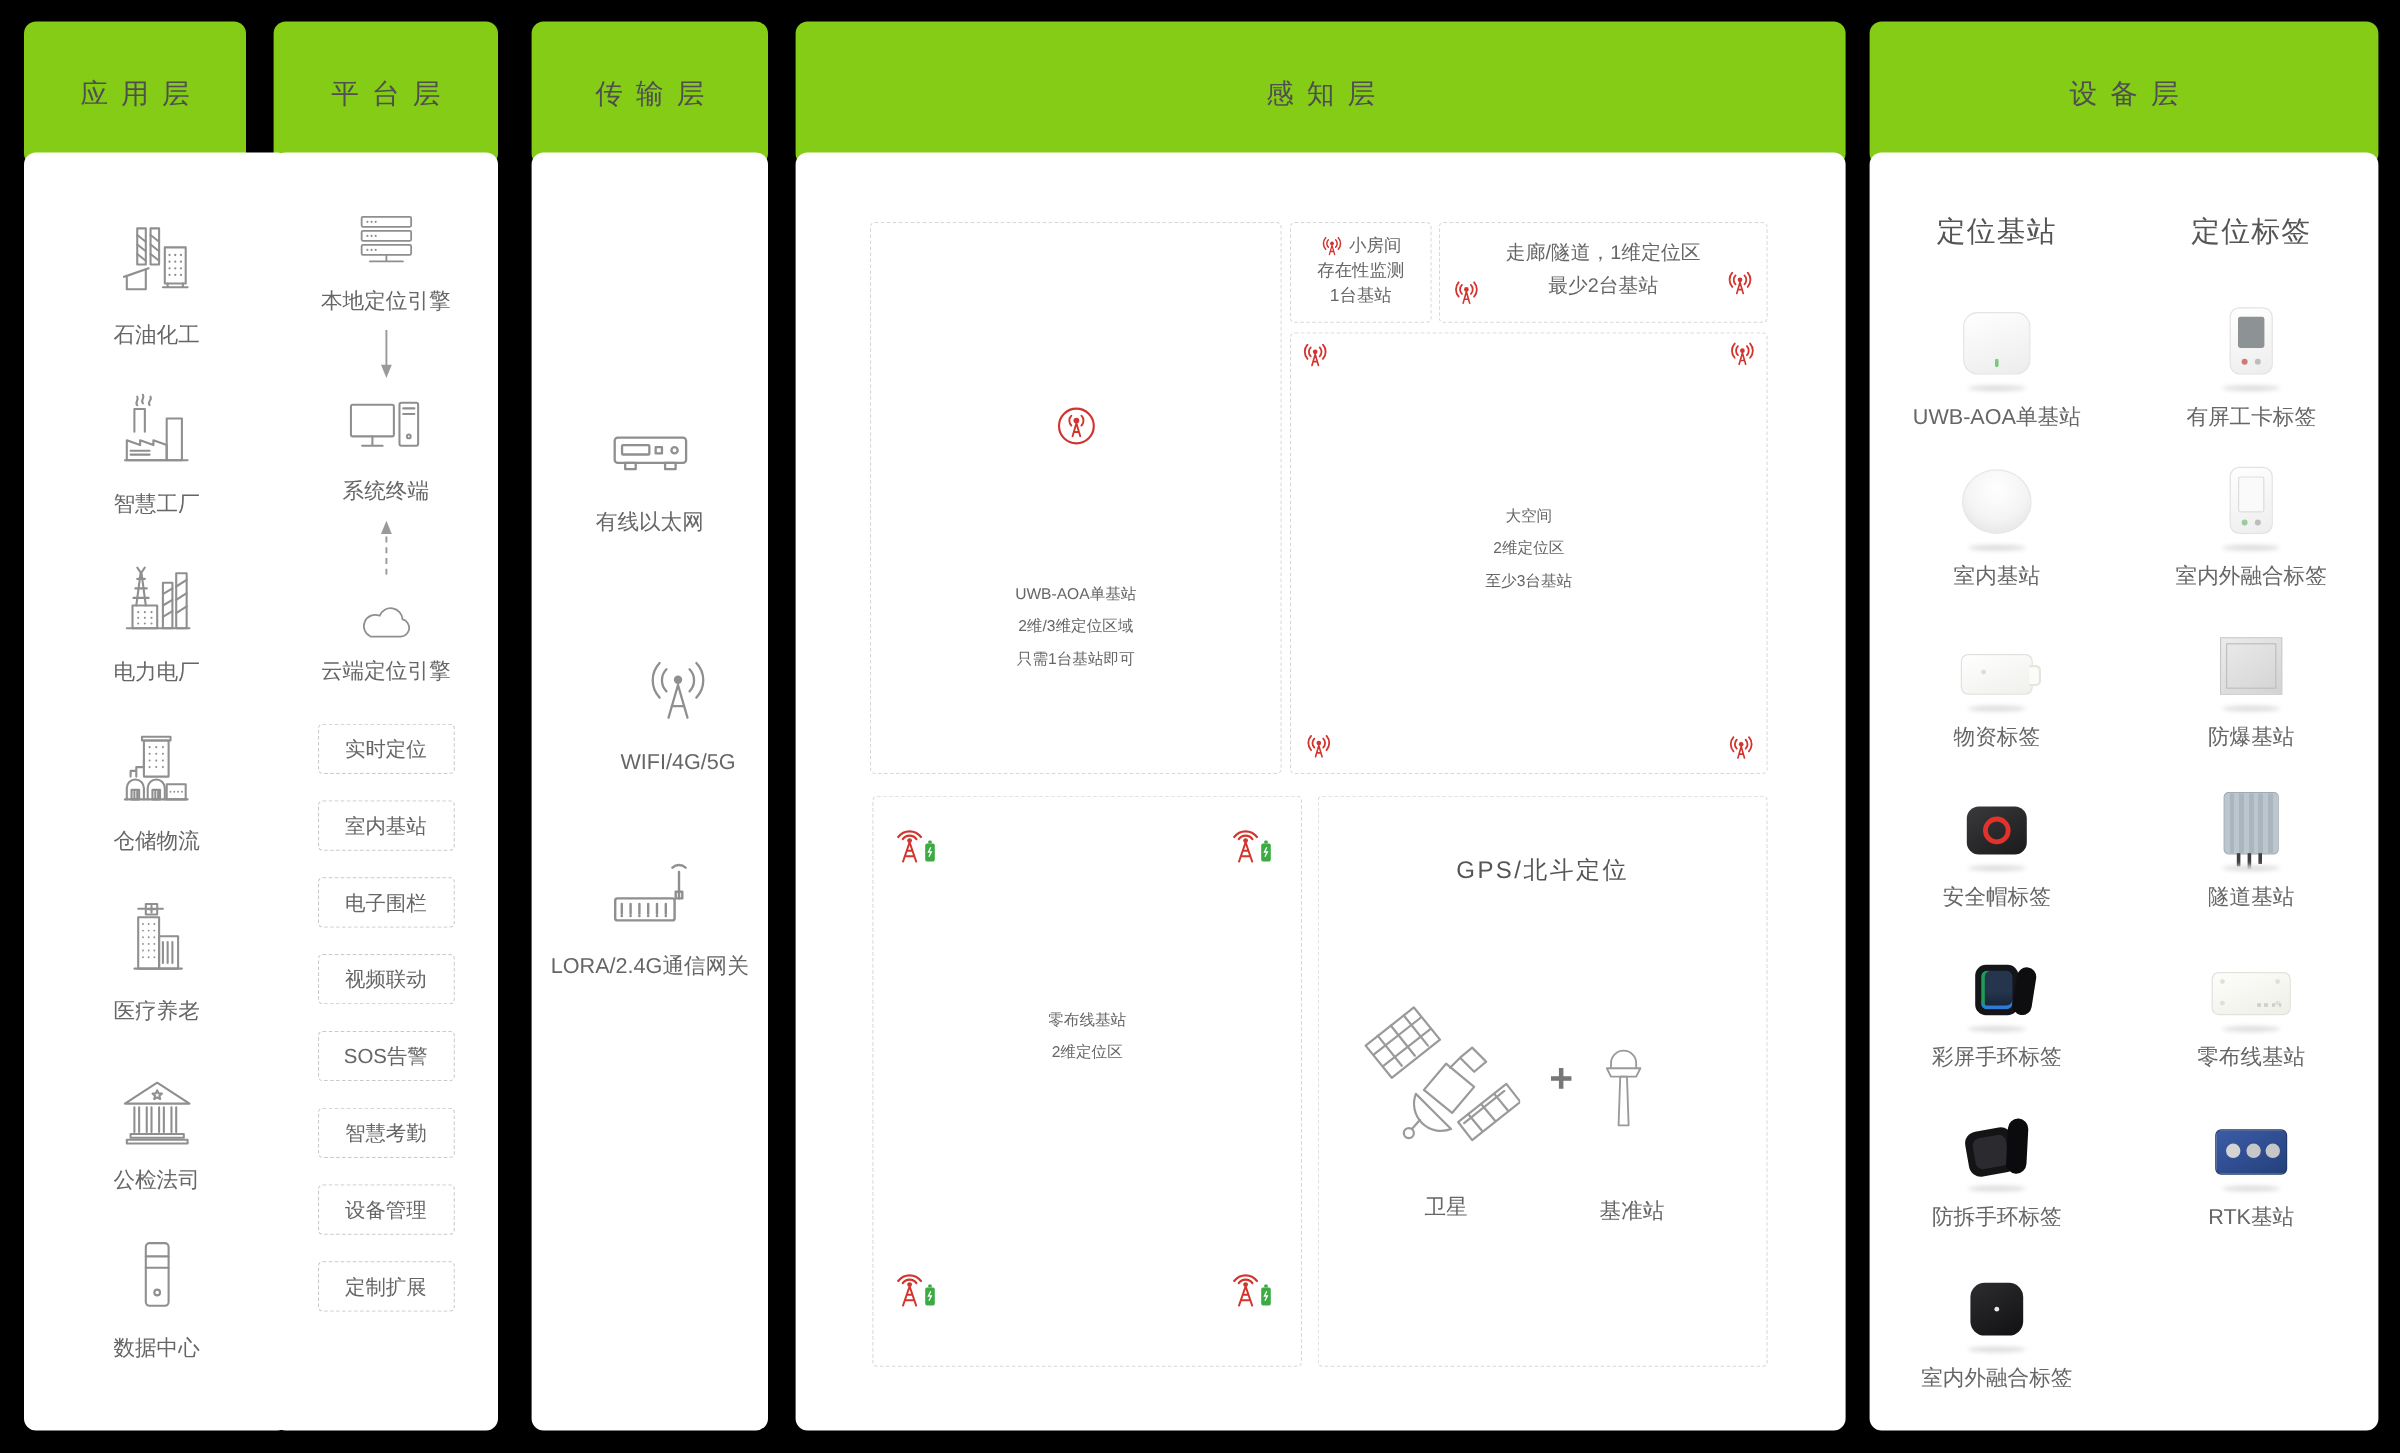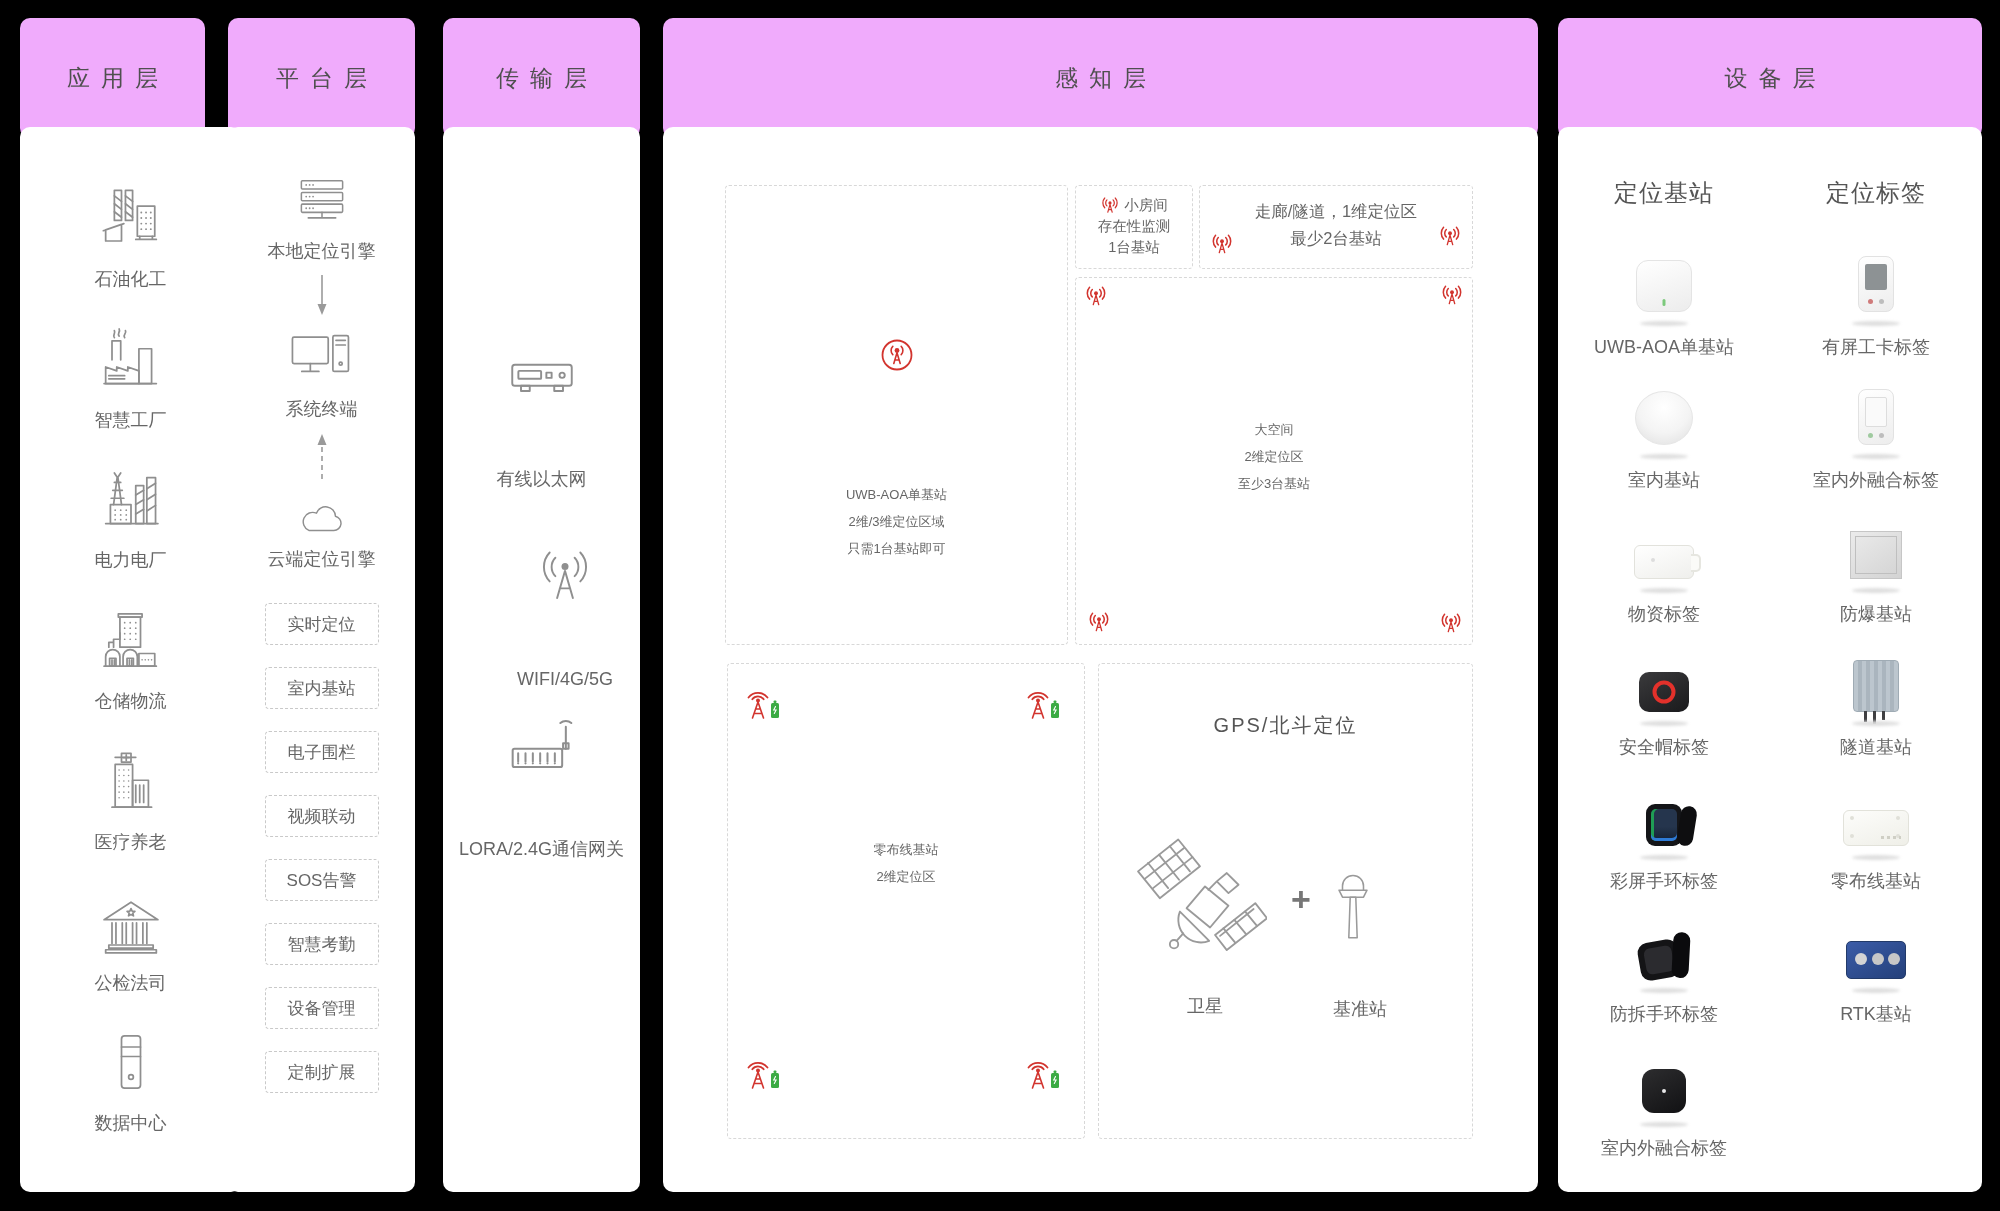--- a/index.html
+++ b/index.html
@@ -1,18 +1,18 @@
 <!DOCTYPE html>
 <html><head>
 <meta charset="utf-8">
 <style>
   html,body{margin:0;padding:0;background:#000;}
   .stage{position:relative;width:2000px;height:1211px;background:#000;overflow:hidden;
          font-family:"Liberation Sans","DejaVu Sans",sans-serif;color:#666;}
-  .hdr{position:absolute;top:18px;height:120px;background:#f0abfc;border-radius:10px;
+  .hdr{position:absolute;top:18px;height:120px;background:#84cc16;border-radius:10px;
        display:flex;align-items:center;justify-content:center;
        font-size:23px;color:#4f4f4f;letter-spacing:11px;text-indent:11px;}
   #hdr-app{left:20px;width:185px;}
   #hdr-platform{left:228px;width:187px;font-family:Liberation Serif, serif;}
   #hdr-trans{left:443px;width:197px;}
   #hdr-perc{left:663px;width:875px;}
   #hdr-dev{left:1558px;width:424px;}
   .bodyp{position:absolute;top:127px;height:1065px;background:#fff;border-radius:10px;}
   #col-app{left:20px;width:221px;display:flex;flex-direction:column;justify-content:space-evenly;align-items:center;padding:23px 0;box-sizing:border-box;}
   #col-platform{left:228px;width:187px;display:flex;flex-direction:column;align-items:center;box-sizing:border-box;}
@@ -28,21 +28,21 @@
   .pf-server{width:66px;height:58px;margin-top:44px;}
   .pf-term{width:80px;height:56px;margin-top:16px;}
   .pf-cloud{width:64px;height:42px;margin-top:16px;}
   #col-platform .lbl{margin-top:10px;}
   .arr{margin-top:12px;}
   .pf-features{margin-top:32px;display:flex;flex-direction:column;gap:22px;align-items:center;}
   .feat{width:112px;height:40px;border:1px dashed #c9c9c9;border-radius:4px;
         display:flex;align-items:center;justify-content:center;font-size:17px;color:#666;}
 
   
-  .tr-item{position:absolute;left:0;right:0;display:flex;flex-direction:column;align-items:center;gap:44px;}
+  .tr-item{position:absolute;left:0;right:0;display:flex;flex-direction:column;align-items:center;}
   #tr-0{top:228px;} #tr-1{top:420px;padding-left:47px;} #tr-2{top:592px;}
   .tr-item .lbl{margin-top:12px;}
 
   
   .zone{position:absolute;border:1.5px dashed #d8d8d8;border-radius:4px;box-sizing:border-box;}
   .zone-uwb{left:62px;top:58px;width:343px;height:460px;}
   .zone-small{left:412px;top:58px;width:118px;height:84px;}
   .zone-corridor{left:536px;top:58px;width:274px;height:84px;}
   .zone-large{left:412px;top:150px;width:398px;height:368px;}
   .zone-zero{left:64px;top:536px;width:358px;height:476px;}

